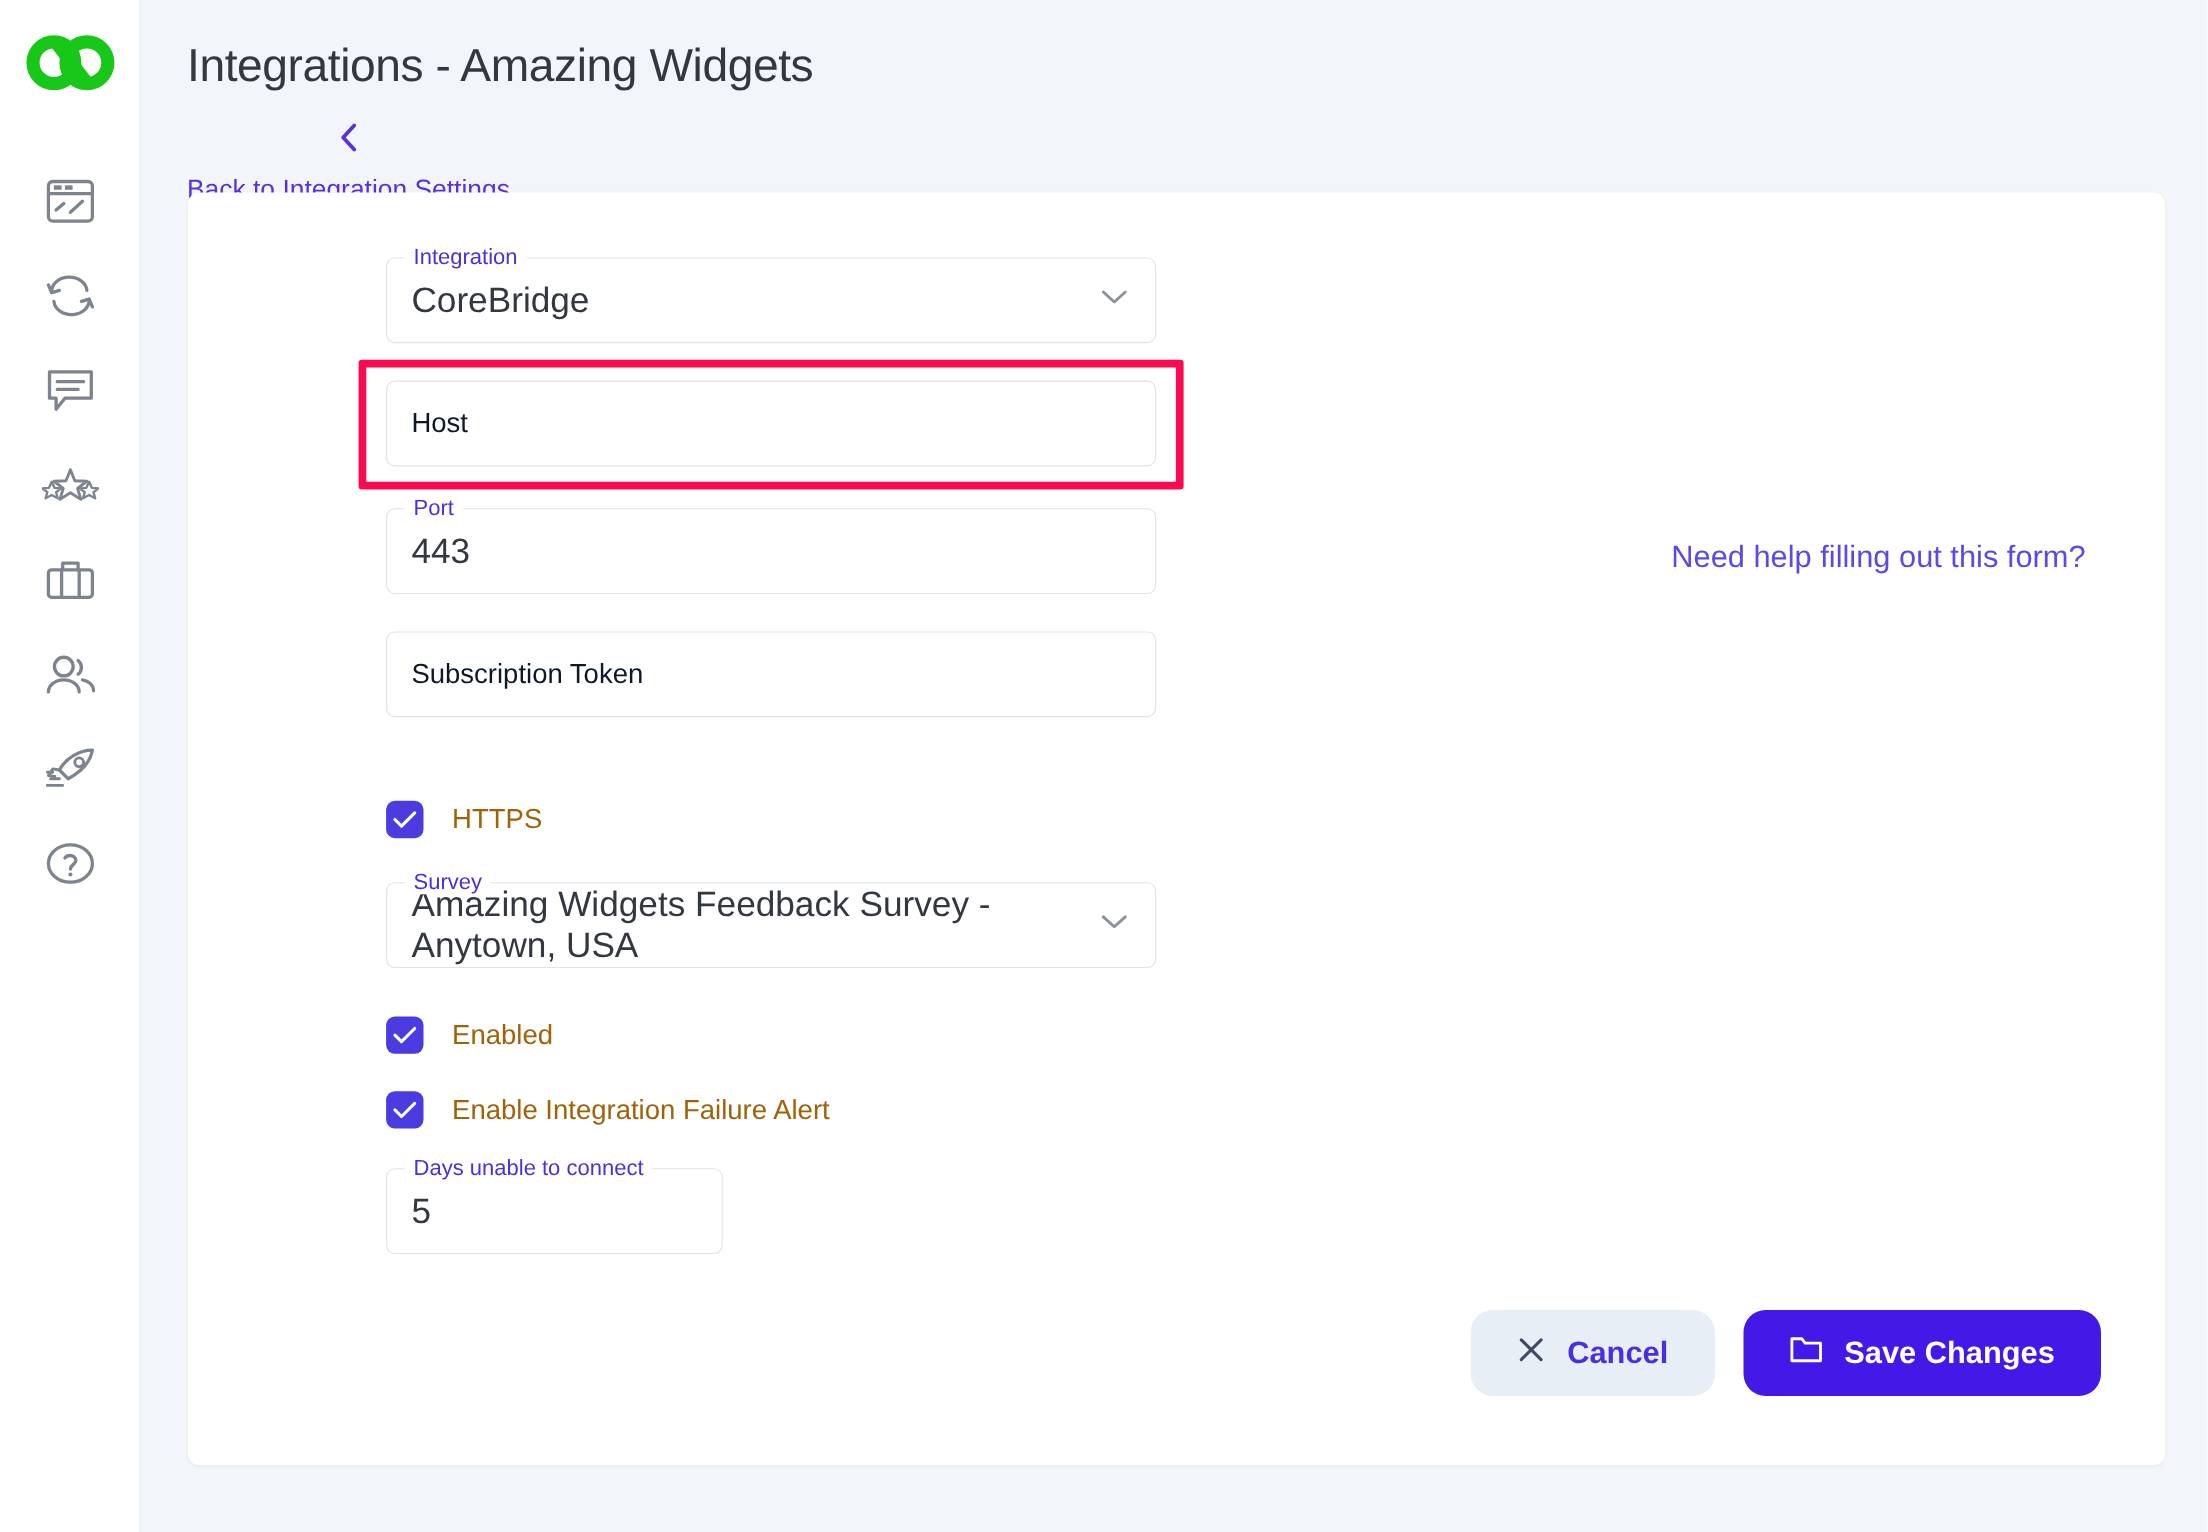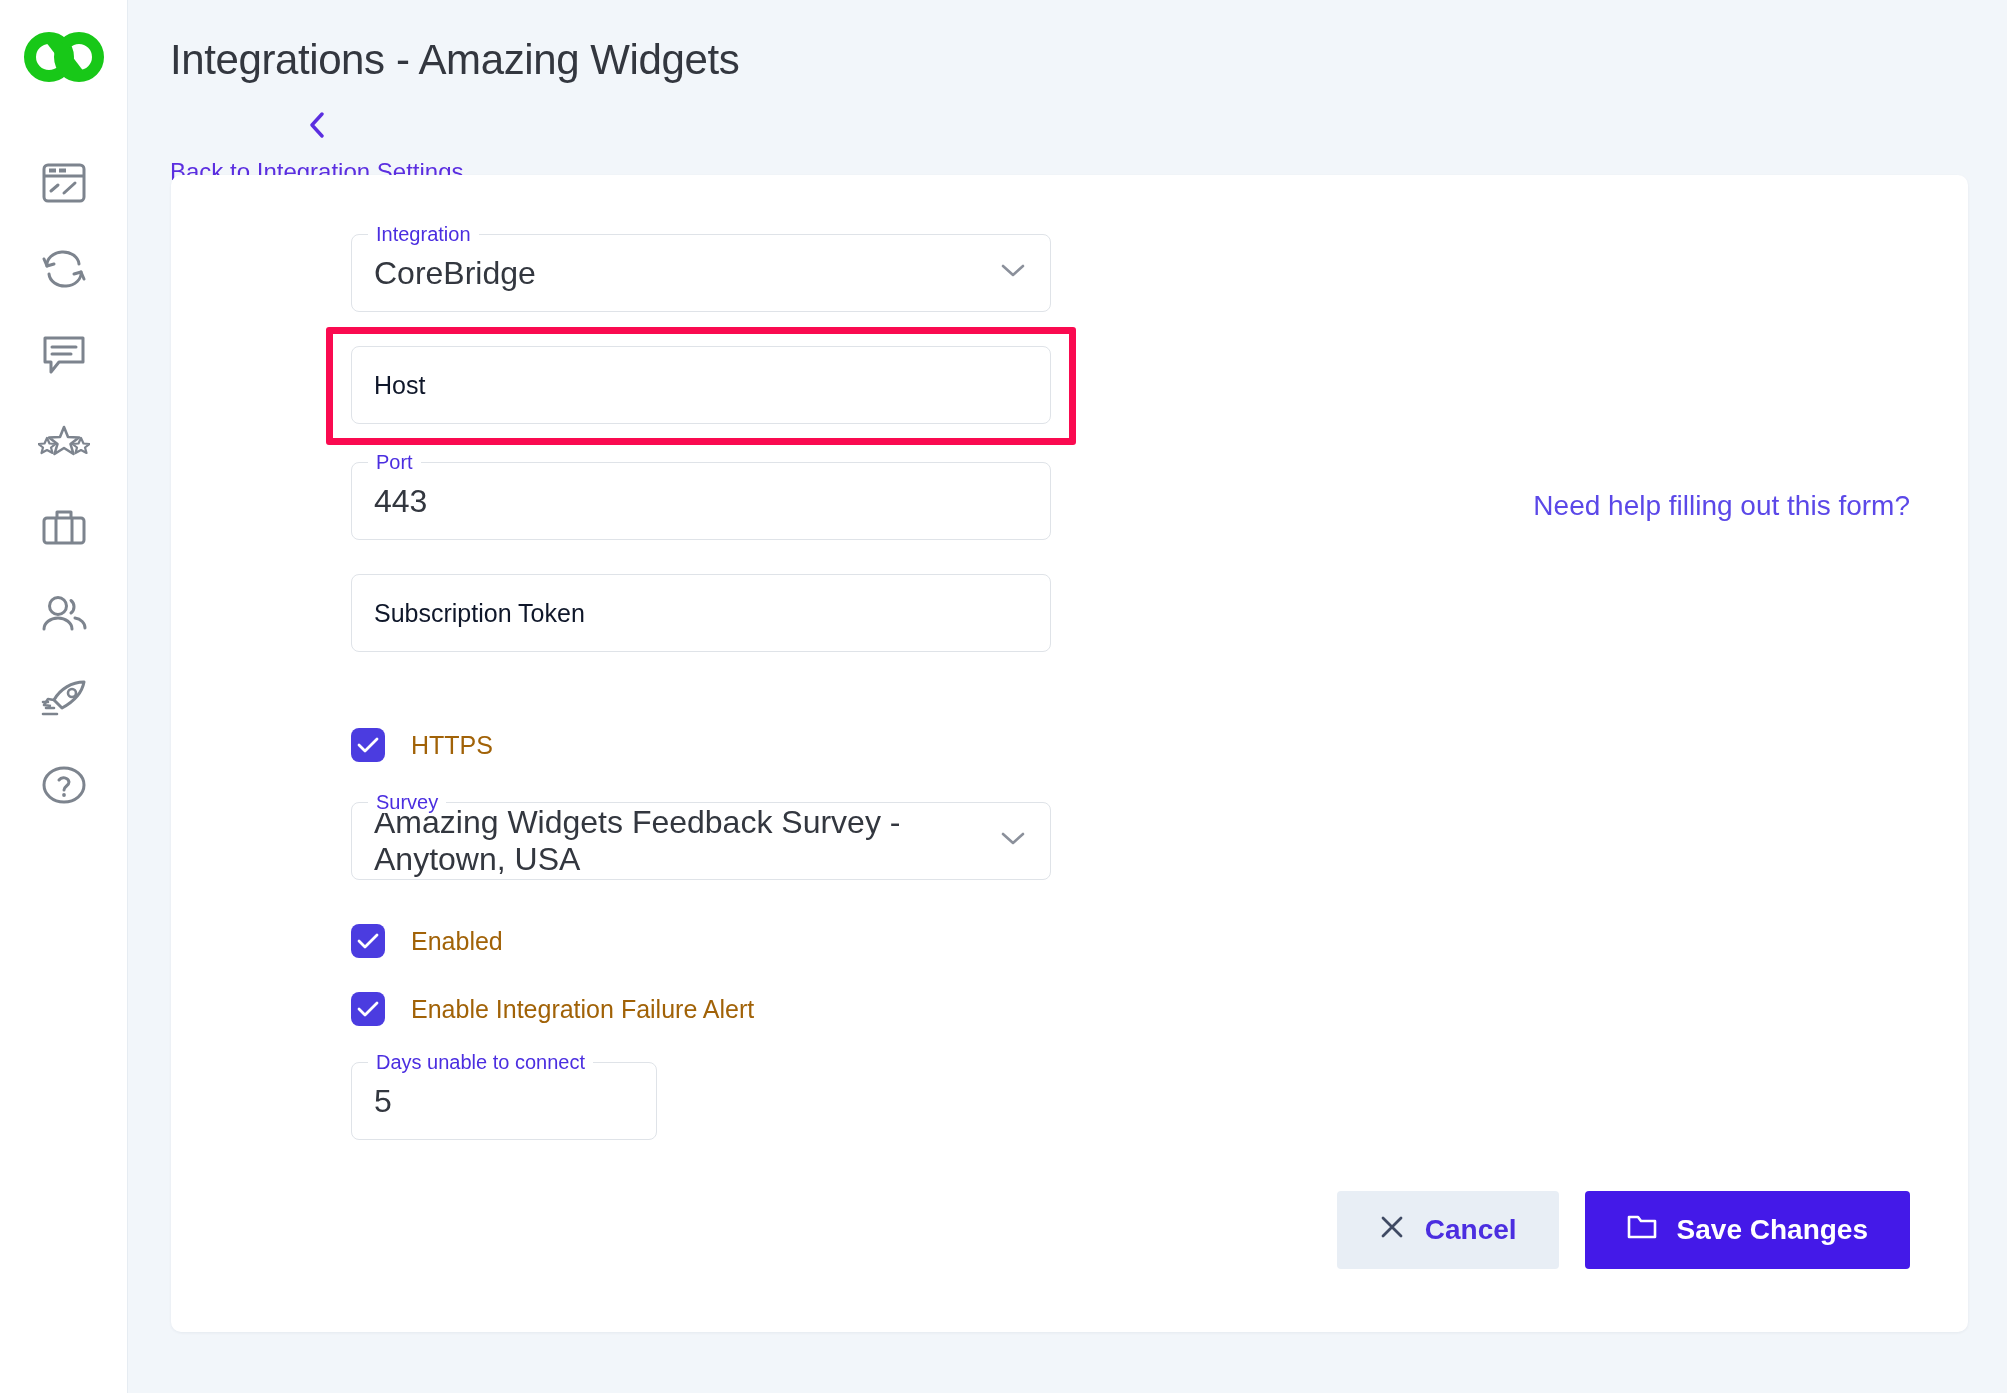--- a/index.html
+++ b/index.html
@@ -101,33 +101,33 @@
   .cbox {
     width: 34px; height: 34px; border-radius: 8px;
     background: #4b3ce0;
     display: flex; align-items: center; justify-content: center;
     flex: 0 0 34px;
   }
   .cblabel { font-size: 25px; color: #a16207; }
 
   
   .help-link {
-    position: absolute; right: 58px; top: 315px;
+    position: absolute; right: 72px; top: 315px;
     font-size: 28px; color: #5b48e8; font-weight: 500;
     cursor: pointer; text-decoration: none; white-space: nowrap;
   }
 
   
   .btn-row {
     position: absolute; right: 58px; bottom: 63px;
     display: flex; align-items: center; gap: 26px;
   }
   .btn {
     display: flex; align-items: center; justify-content: center; gap: 20px;
-    height: 78px; border-radius: 4px; border: none;
+    height: 78px; border-radius: 20px; border: none;
     font-size: 28px; font-weight: 600; cursor: pointer;
     font-family: "Liberation Sans", sans-serif;
   }
   .btn-cancel { background: #e8eef5; color: #4b2ee0; padding: 0 42px; }
   .btn-save   { background: #4419e8; color: #ffffff; padding: 0 42px; }
   .spacer-34 { height: 34px; }
 </style>
 </head>
 <body>
 

